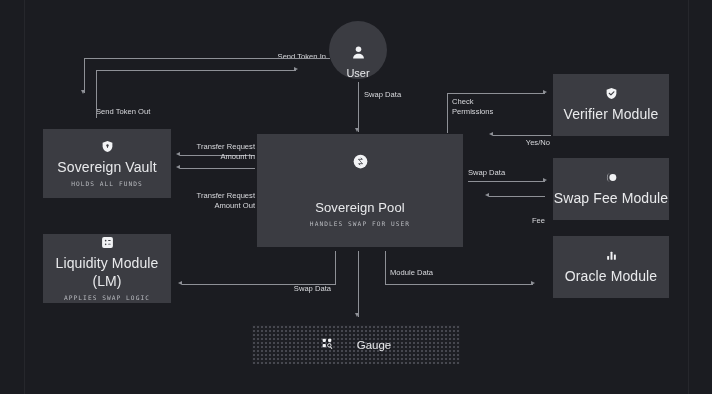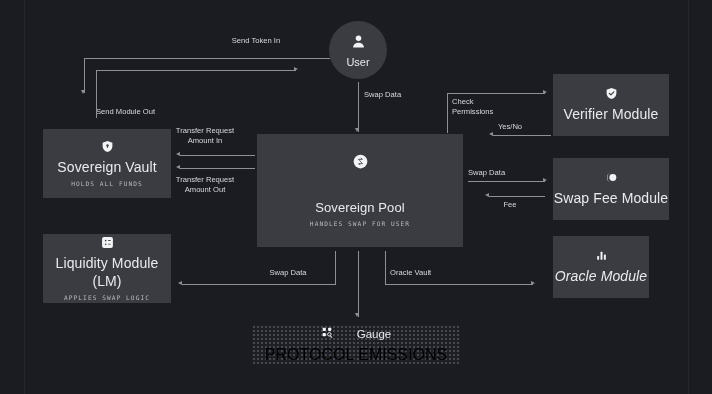--- a/index.html
+++ b/index.html
@@ -11,21 +11,21 @@
 
   .node{position:absolute;background:#3b3c42;display:flex;flex-direction:column;
         align-items:center;justify-content:center;box-sizing:border-box;}
   .node .ttl{color:#e9eaec;font-size:14px;letter-spacing:.1px;line-height:1.25;text-align:center;}
   .node .sub{color:#b9bbc0;font-size:6.2px;letter-spacing:1.05px;margin-top:4px;
              text-align:center;font-family:"DejaVu Sans Mono",monospace;}
   .node .ico{margin-bottom:6px;display:block;line-height:0;}
 
   
   #user{position:absolute;left:329px;top:21px;width:58px;height:58px;border-radius:50%;
-        background:#3b3c42;display:flex;flex-direction:column;align-items:center;justify-content:center;}
+        background:#3b3c42;display:flex;flex-direction:column;align-items:center;justify-content:flex-end;}
   #user .ttl{font-size:11px;margin-top:2px;color:#e9eaec;}
 
   
   #gauge{position:absolute;left:252px;top:325px;width:208px;height:39px;
          background-color:#1e1f24;
          background-image:radial-gradient(#4a4b52 .7px, transparent .8px);
          background-size:4px 4px;
          display:flex;flex-direction:column;align-items:center;justify-content:center;}
   #gauge .grow{display:flex;align-items:center;gap:23px;}
   #gauge .ttl{font-size:11.5px;color:#e9eaec;}
@@ -37,21 +37,21 @@
   .lv{width:1px;}
   .ah{position:absolute;width:0;height:0;border-top:2.6px solid transparent;
       border-bottom:2.6px solid transparent;}
   .ah.r{border-left:4.4px solid #8e9096;}
   .ah.l{border-right:4.4px solid #8e9096;}
   .av{position:absolute;width:0;height:0;border-left:2.6px solid transparent;
       border-right:2.6px solid transparent;}
   .av.d{border-top:4.4px solid #8e9096;}
 
   .lbl{position:absolute;color:#d8d9dd;font-size:7.6px;line-height:1.35;white-space:pre-line;}
-  .lbl.r{text-align:center;}
+  .lbl.r{text-align:right;margin-top:16px;}
 </style>
 </head>
 <body>
 
 <div id="stage">
 
   <div class="vrule left"></div>
   <div class="vrule right"></div>
 
   <div id="user">
@@ -116,21 +116,21 @@
     <span class="ico">
       <svg width="16" height="13" viewBox="0 0 28 24">
         <path d="M13 3.2a9.2 9.2 0 0 0 0 17.6 9.6 9.6 0 0 1 0-17.6z" fill="#f2f3f5"></path>
         <circle cx="17.4" cy="12" r="6.4" fill="#f2f3f5"></circle>
       </svg>
     </span>
     <span class="ttl">Swap Fee
 Module</span>
   </div>
 
-  <div class="node" id="oracle" style="left:553px;top:236px;width:96px;height:62px;font-style:italic;">
+  <div class="node" id="oracle" style="left:553px;top:236px;width:116px;height:62px;">
     <span class="ico">
       <svg width="13" height="13" viewBox="0 0 24 24" fill="#f2f3f5">
         <rect x="4" y="13" width="3.6" height="7" rx="1"></rect>
         <rect x="10.2" y="5" width="3.6" height="15" rx="1"></rect>
         <rect x="16.4" y="10" width="3.6" height="10" rx="1"></rect>
       </svg>
     </span>
     <span class="ttl">Oracle Module</span>
   </div>
 
@@ -140,32 +140,31 @@
         <svg width="13" height="13" viewBox="0 0 24 24" fill="#f2f3f5">
           <rect x="3" y="3" width="6" height="6" rx="1.4"></rect>
           <rect x="13" y="3" width="6" height="6" rx="1.4"></rect>
           <rect x="3" y="13" width="6" height="6" rx="1.4"></rect>
           <circle cx="15.4" cy="15.4" r="3.2" fill="none" stroke="#f2f3f5" stroke-width="1.7"></circle>
           <rect x="18" y="18" width="4.4" height="1.7" rx=".85" transform="rotate(45 18 18)"></rect>
         </svg>
       </span>
       <span class="ttl">Gauge</span>
     </div>
-    <span class="sub">PROTOCOL EMISSIONS</span>
   </div>
 
   <div class="ln lh" style="left:96px;top:70px;width:200px;"></div>
   <div class="ln lv" style="left:96px;top:70px;height:0px;"></div>
   <div class="ah r" style="left:294px;top:67.4px;"></div>
   <div class="lbl r" style="left:186px;top:36px;width:140px;">Send Token In</div>
 
   <div class="ln lh" style="left:84px;top:58px;width:246px;"></div>
   <div class="ln lv" style="left:84px;top:58px;height:35px;"></div>
   <div class="av d" style="left:81.4px;top:90px;"></div>
-  <div class="lbl" style="left:96px;top:107px;width:120px;">Send Module Out</div>
+  <div class="lbl" style="left:96px;top:107px;width:120px;">Send Token Out</div>
   <div class="ln lv" style="left:96px;top:70px;height:48px;"></div>
 
   <div class="ln lv" style="left:358px;top:82px;height:50px;"></div>
   <div class="av d" style="left:355.4px;top:128px;"></div>
   <div class="lbl" style="left:364px;top:90px;width:90px;">Swap Data</div>
 
   <div class="ln lh" style="left:180px;top:155px;width:75px;"></div>
   <div class="ah l" style="left:176px;top:152.4px;"></div>
   <div class="lbl r" style="left:155px;top:126px;width:100px;">Transfer Request
 Amount In</div>
@@ -194,18 +193,18 @@
   <div class="lbl r" style="left:475px;top:200px;width:70px;">Fee</div>
 
   <div class="ln lv" style="left:335px;top:251px;height:33px;"></div>
   <div class="ln lh" style="left:182px;top:284px;width:154px;"></div>
   <div class="ah l" style="left:178px;top:281.4px;"></div>
   <div class="lbl r" style="left:245px;top:268px;width:86px;">Swap Data</div>
 
   <div class="ln lv" style="left:385px;top:251px;height:33px;"></div>
   <div class="ln lh" style="left:385px;top:284px;width:148px;"></div>
   <div class="ah r" style="left:531px;top:281.4px;"></div>
-  <div class="lbl" style="left:390px;top:268px;width:90px;">Oracle Vault</div>
+  <div class="lbl" style="left:390px;top:268px;width:90px;">Module Data</div>
 
   <div class="ln lv" style="left:358px;top:251px;height:66px;"></div>
   <div class="av d" style="left:355.4px;top:313px;"></div>
 
 </div>
 
 </body></html>

